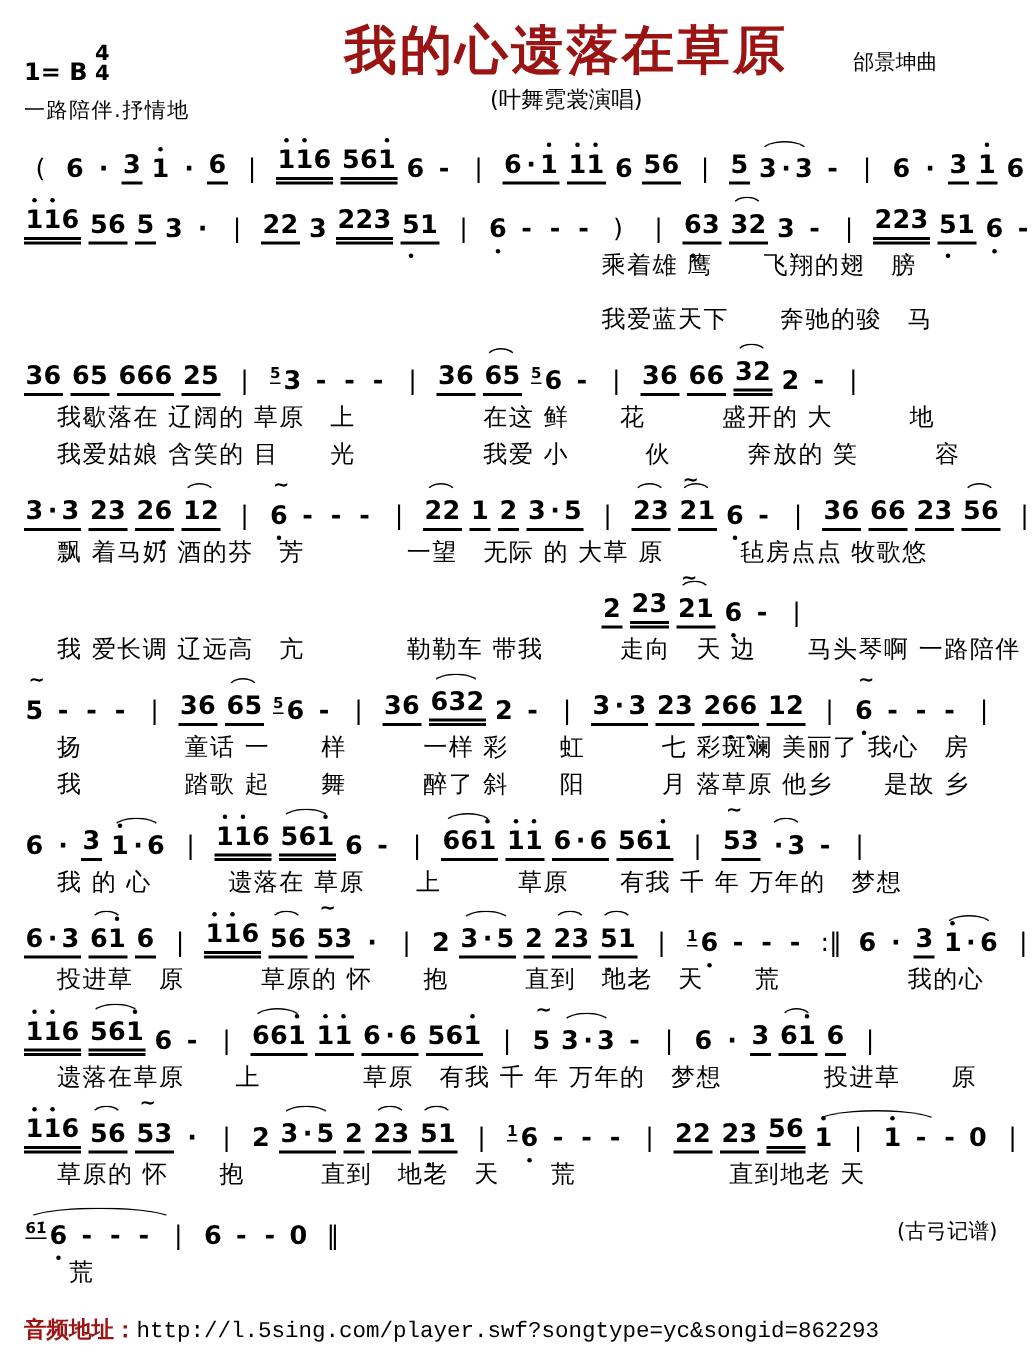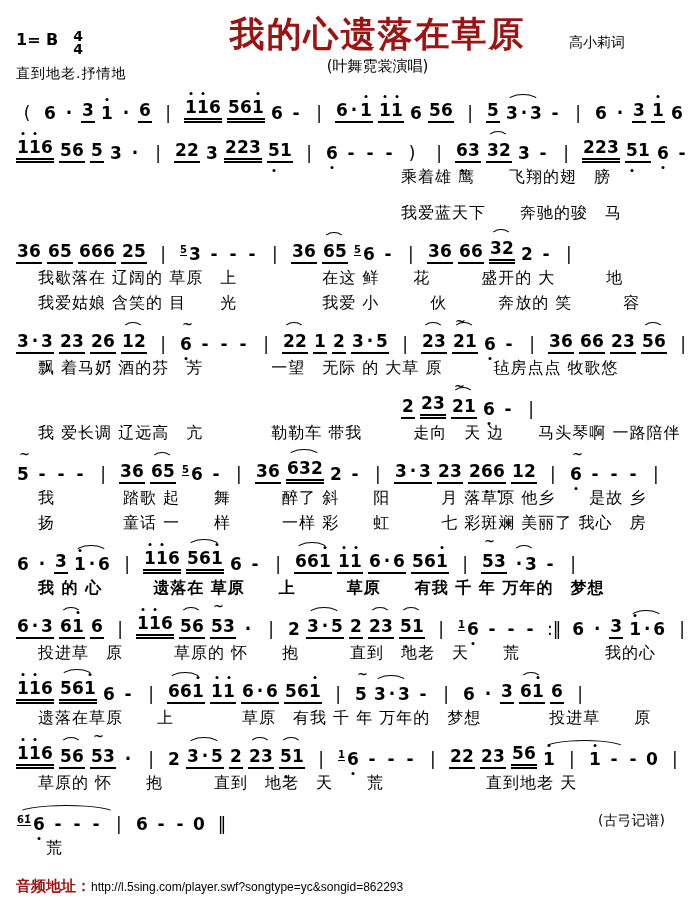--- a/index.html
+++ b/index.html
@@ -2,21 +2,21 @@
 <html><head>
 <meta charset="utf-8">
 <style>
   html,body{margin:0;padding:0;background:#fff;}
   .page{position:relative;width:689px;height:909px;box-sizing:border-box;
         padding:14px 10px 8px 16px;background:#fff;color:#000;
         font-family:"DejaVu Sans","Liberation Sans",sans-serif;overflow:hidden;}
   
   .hdr{display:grid;grid-template-columns:170px 1fr 110px;align-items:start;}
   .keywrap{padding-top:16px;}
-  .keyline{display:flex;align-items:flex-start;gap:15px;font-weight:700;font-size:16px;}
+  .keyline{display:flex;align-items:flex-end;gap:5px;font-weight:700;font-size:16px;}
   .meter{display:inline-flex;flex-direction:column;line-height:.95;font-size:14px;
          font-weight:700;text-align:center;}
   .mood{font-size:14px;margin-top:8px;letter-spacing:1px;}
   .titleblock{text-align:center;}
   .title{font-size:35px;font-weight:700;letter-spacing:2px;line-height:1.15;}
   .subtitle{font-size:15px;margin-top:3px;}
   .credits{font-size:14px;text-align:left;padding-top:14px;line-height:2;}
   
   .score{margin-top:2px;}
   .row{white-space:nowrap;}
@@ -37,44 +37,44 @@
          top:-8px;margin-right:2px;letter-spacing:0;}
   .arc::before{content:"";position:absolute;left:1px;right:3px;top:-10px;height:8px;
          border:1.6px solid transparent;border-top-color:#000;
          border-radius:100% 100% 0 0 / 170% 170% 0 0;}
   .arcw::before{right:-70px;}
   .tr::after{content:"~";position:absolute;top:-19px;left:3px;font-size:13px;font-weight:700;}
   .right-note{margin-left:auto;font-weight:400;font-size:14px;padding-right:14px;align-self:center;}
   
   .footer{margin-top:18px;font-size:15px;white-space:nowrap;}
   .footer .label{font-weight:700;}
-  .footer .url{font-family:Liberation Sans, sans-serif;font-size:12px;}
+  .footer .url{font-family:Liberation Mono, monospace;font-size:15px;}
   .accent{color:#9b1414;}
 </style>
 </head>
 <body>
 
 <div class="page">
   <div class="hdr">
     <div class="keywrap">
       <div class="keyline">
         <span>1= B</span>
         <span class="meter">
           <span>4</span>
           <span>4</span>
         </span>
       </div>
-      <div class="mood">直到地老.抒情地</div>
+      <div class="mood">一路陪伴.抒情地</div>
     </div>
     <div class="titleblock">
       <div class="title accent" style="color: rgb(155, 20, 20);">我的心遗落在草原</div>
       <div class="subtitle">(叶舞霓裳演唱)</div>
     </div>
     <div class="credits">
-      <div>高小莉词</div>
+      <div>邰景坤曲</div>
     </div>
   </div>
 
   <div class="score" id="score">
       <div class="row notes">
         <span class="cell">
           <span class="note bar">(</span>
         </span>
         <span class="cell">
           <span class="note">6</span>
@@ -535,22 +535,22 @@
         <span class="cell">
           <span class="note">-</span>
         </span>
         <span class="cell">
           <span class="note">-</span>
         </span>
         <span class="cell">
           <span class="note bar">|</span>
         </span>
       </div>
+      <div class="row lyric" style="padding-left: 22px;">扬　　　　童话 一　　样　　　一样 彩　　虹　　　七 彩斑斓 美丽了 我心　房</div>
       <div class="row lyric" style="padding-left: 22px;">我　　　　踏歌 起　　舞　　　醉了 斜　　阳　　　月 落草原 他乡　　是故 乡</div>
-      <div class="row lyric" style="padding-left: 22px;">扬　　　　童话 一　　样　　　一样 彩　　虹　　　七 彩斑斓 美丽了 我心　房</div>
       <div class="row notes">
         <span class="cell">
           <span class="note">6</span>
         </span>
         <span class="cell">
           <span class="note">·</span>
         </span>
         <span class="cell u1">
           <span class="note">3</span>
         </span>
@@ -611,21 +611,21 @@
           <span class="note">·</span>
           <span class="note">3</span>
         </span>
         <span class="cell">
           <span class="note">-</span>
         </span>
         <span class="cell">
           <span class="note bar">|</span>
         </span>
       </div>
-      <div class="row lyric" style="padding-left: 22px; font-weight: bold;">我 的 心　　　遗落在 草原　　上　　　草原　　有我 千 年 万年的　梦想</div>
+      <div class="row lyric" style="padding-left: 22px;">我 的 心　　　遗落在 草原　　上　　　草原　　有我 千 年 万年的　梦想</div>
       <div class="row notes">
         <span class="cell u1">
           <span class="note">6</span>
           <span class="note">·</span>
           <span class="note">3</span>
         </span>
         <span class="cell u1 arc">
           <span class="note">6</span>
           <span class="note">1<i class="dA"></i></span>
         </span>

